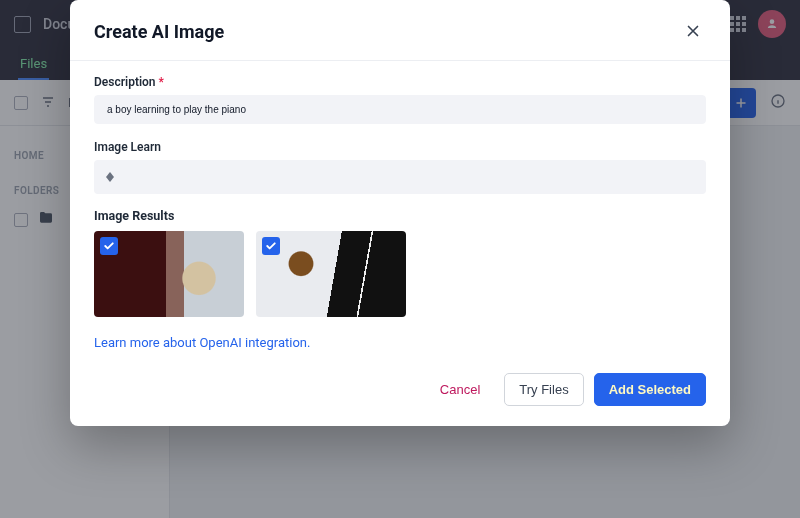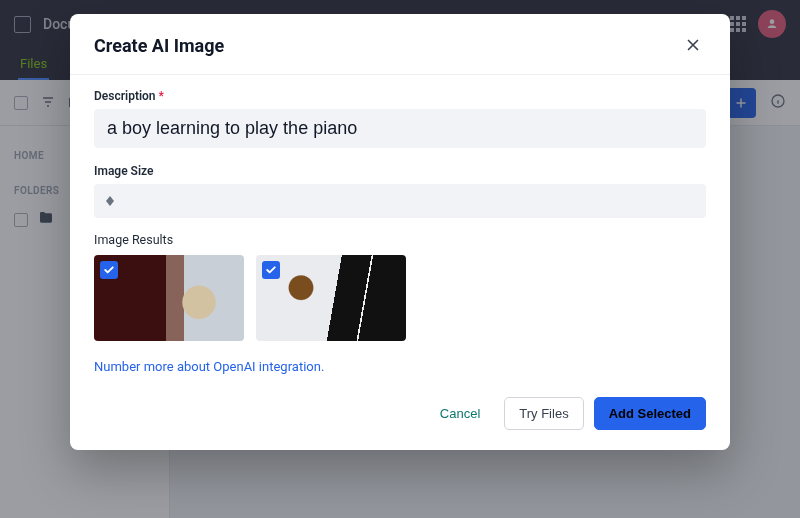--- a/index.html
+++ b/index.html
@@ -24,21 +24,21 @@
   .app-topbar .avatar { width: 28px; height: 28px; border-radius: 50%; background: #e35b7d; color: #fff; font-size: 12px; }
   .app-topbar .avatar svg { width: 14px; height: 14px; }
 
   .app-tabbar {
     height: 32px; background: #30313f; color: #a7acbc;
     display: flex; align-items: flex-end; padding: 0 18px; gap: 18px;
     font-size: 13px;
     flex-shrink: 0;
   }
   .app-tabbar .tab { padding: 7px 2px; color: #a7acbc; cursor: pointer; }
-  .app-tabbar .tab.active { color: #84cc16; border-bottom: 2px solid #4e8cff; text-align: right; }
+  .app-tabbar .tab.active { color: #86efac; border-bottom: 2px solid #4e8cff; text-align: right; }
 
   .app-toolbar {
     height: 46px; background: #fff; border-bottom: 1px solid #e5e7eb;
     display: flex; align-items: center; padding: 0 14px; gap: 14px;
     flex-shrink: 0;
   }
   .app-toolbar .cb { width: 14px; height: 14px; border: 1px solid #adb1bd; border-radius: 2px; background: #fff; }
   .app-toolbar .filter-icon svg { width: 12px; height: 12px; }
   .app-toolbar .filter-label { font-size: 12px; color: #6b7280; }
   .app-toolbar .spacer { flex: 1; }
@@ -56,21 +56,21 @@
   .side-heading { font-size: 10px; color: #9ca3af; letter-spacing: .4px; margin: 12px 0 8px; font-weight: 600; }
   .side-item { display: flex; align-items: center; gap: 10px; padding: 6px 0; }
   .side-item .cb { width: 14px; height: 14px; border: 1px solid #adb1bd; border-radius: 2px; }
   .side-item .folder-icon { color: #6b7280; }
 
   
   .overlay {
     position: absolute; inset: 0;
     background: rgba(34, 37, 49, .45);
     display: flex; align-items: flex-start; justify-content: center;
-    padding-top: 14px;
+    padding-top: 0;
   }
 
   
   .modal {
     width: 660px;
     background: #fff;
     border-radius: 8px;
     box-shadow: 0 20px 50px rgba(0,0,0,.28);
     display: flex; flex-direction: column;
     max-height: 490px;
@@ -85,37 +85,37 @@
   .close-btn { background: none; border: none; cursor: pointer; color: #374151; padding: 4px; }
   .close-btn svg { width: 18px; height: 18px; display: block; }
 
   .modal-body { padding: 14px 24px 8px; overflow: auto; flex: 1; }
 
   .field { margin-bottom: 16px; }
   .field-label { font-size: 12px; font-weight: 600; color: #1f2937; margin-bottom: 6px; display: block; }
   .req { color: #e11d48; }
   .text-input {
     width: 100%; background: #f2f3f7; border: 1px solid #f2f3f7; border-radius: 4px;
-    padding: 8px 12px; font-size: 18px; color: #111827;
+    padding: 8px 12px; font-size: 10px; color: #111827;
   }
 
   .row { display: flex; gap: 34px; }
   .row > .field { flex: 1; margin-bottom: 14px; }
 
   .select {
     position: relative;
     width: 100%; background: #f2f3f7; border-radius: 4px;
     height: 34px; display: flex; align-items: center; padding: 0 12px;
     font-size: 13px; color: #111827; cursor: pointer;
   }
   .select .val { flex: 1; }
   .select .carets { display: flex; flex-direction: column; color: #6b7280; line-height: 5px; }
   .select .carets svg { width: 8px; height: 5px; }
 
-  .results-label { font-size: 12.5px; font-weight: 400; color: #1f2937; margin-bottom: 8px; display:block; }
+  .results-label { font-size: 12.5px; font-weight: 700; color: #1f2937; margin-bottom: 8px; display:block; }
   .results { display: flex; gap: 12px; }
   .result-card {
     position: relative; width: 150px; height: 86px; border-radius: 4px; overflow: hidden;
     cursor: pointer; background: #ddd;
   }
   .result-card .chk {
     position: absolute; top: 6px; left: 6px; width: 18px; height: 18px;
     background: #2563eb; border-radius: 3px; display:flex; align-items:center; justify-content:center;
   }
   .result-card .chk svg { width: 12px; height: 12px; }
@@ -132,23 +132,23 @@
   }
 
   .learn-link { display: inline-block; margin-top: 18px; font-size: 13px; color: #2563eb; text-decoration: none; cursor: pointer; }
 
   .modal-footer {
     display: flex; justify-content: flex-end; align-items: center;
     gap: 10px; padding: 14px 24px 20px;
     flex-shrink: 0;
   }
   .btn { font-size: 13px; border-radius: 5px; padding: 8px 14px; cursor: pointer; font-weight: 500; }
-  .btn-text { background: none; border: none; color: #0f766e; }
+  .btn-text { background: none; border: none; color: #be185d; }
   .btn-outline { background: #fff; border: 1px solid #d1d5db; color: #374151; }
-  .btn-primary { background: #2563eb; border: 1px solid #2563eb; color: #000000; font-weight: 600; text-align: right; }
+  .btn-primary { background: #2563eb; border: 1px solid #2563eb; color: #fef9c3; font-weight: 600; text-align: right; }
 </style>
 </head>
 <body>
 
 <div class="app-bg">
   <div class="app-topbar">
     <span class="page-icon"></span>
     <span class="title">Documents and Media</span>
     <span class="grid-icon">
       <svg viewBox="0 0 16 16" fill="#cfd1db">
@@ -228,21 +228,21 @@
       <div class="field">
         <label class="field-label">
           <span>Description</span>
           <span class="req">*</span>
         </label>
         <input type="text" class="text-input" value="a boy learning to play the piano" style="">
       </div>
 
       <div class="row">
         <div class="field">
-          <label class="field-label">Image Size</label>
+          <label class="field-label">Image Learn</label>
           <div class="select">
             <span class="carets">
               <svg viewBox="0 0 8 5">
                   <path d="M4 0 0 5h8Z" fill="#6b7280"></path>
                 </svg>
               <svg viewBox="0 0 8 5">
                   <path d="M4 5 0 0h8Z" fill="#6b7280"></path>
                 </svg>
             </span>
           </div>
@@ -260,21 +260,21 @@
         </div>
         <div class="result-card img2" title="boy in blue shirt playing black and white piano keys">
           <span class="chk">
             <svg viewBox="0 0 16 16" fill="none" stroke="#fff" stroke-width="2.5" stroke-linecap="round" stroke-linejoin="round">
                 <path d="M3 8l3.2 3.2L13 4.4"></path>
               </svg>
           </span>
         </div>
       </div>
 
-      <a class="learn-link">Number more about OpenAI integration.</a>
+      <a class="learn-link">Learn more about OpenAI integration.</a>
     </div>
 
     <div class="modal-footer">
       <button class="btn btn-text">Cancel</button>
       <button class="btn btn-outline">Try Files</button>
       <button class="btn btn-primary">Add Selected</button>
     </div>
   </div>
 </div>
 

